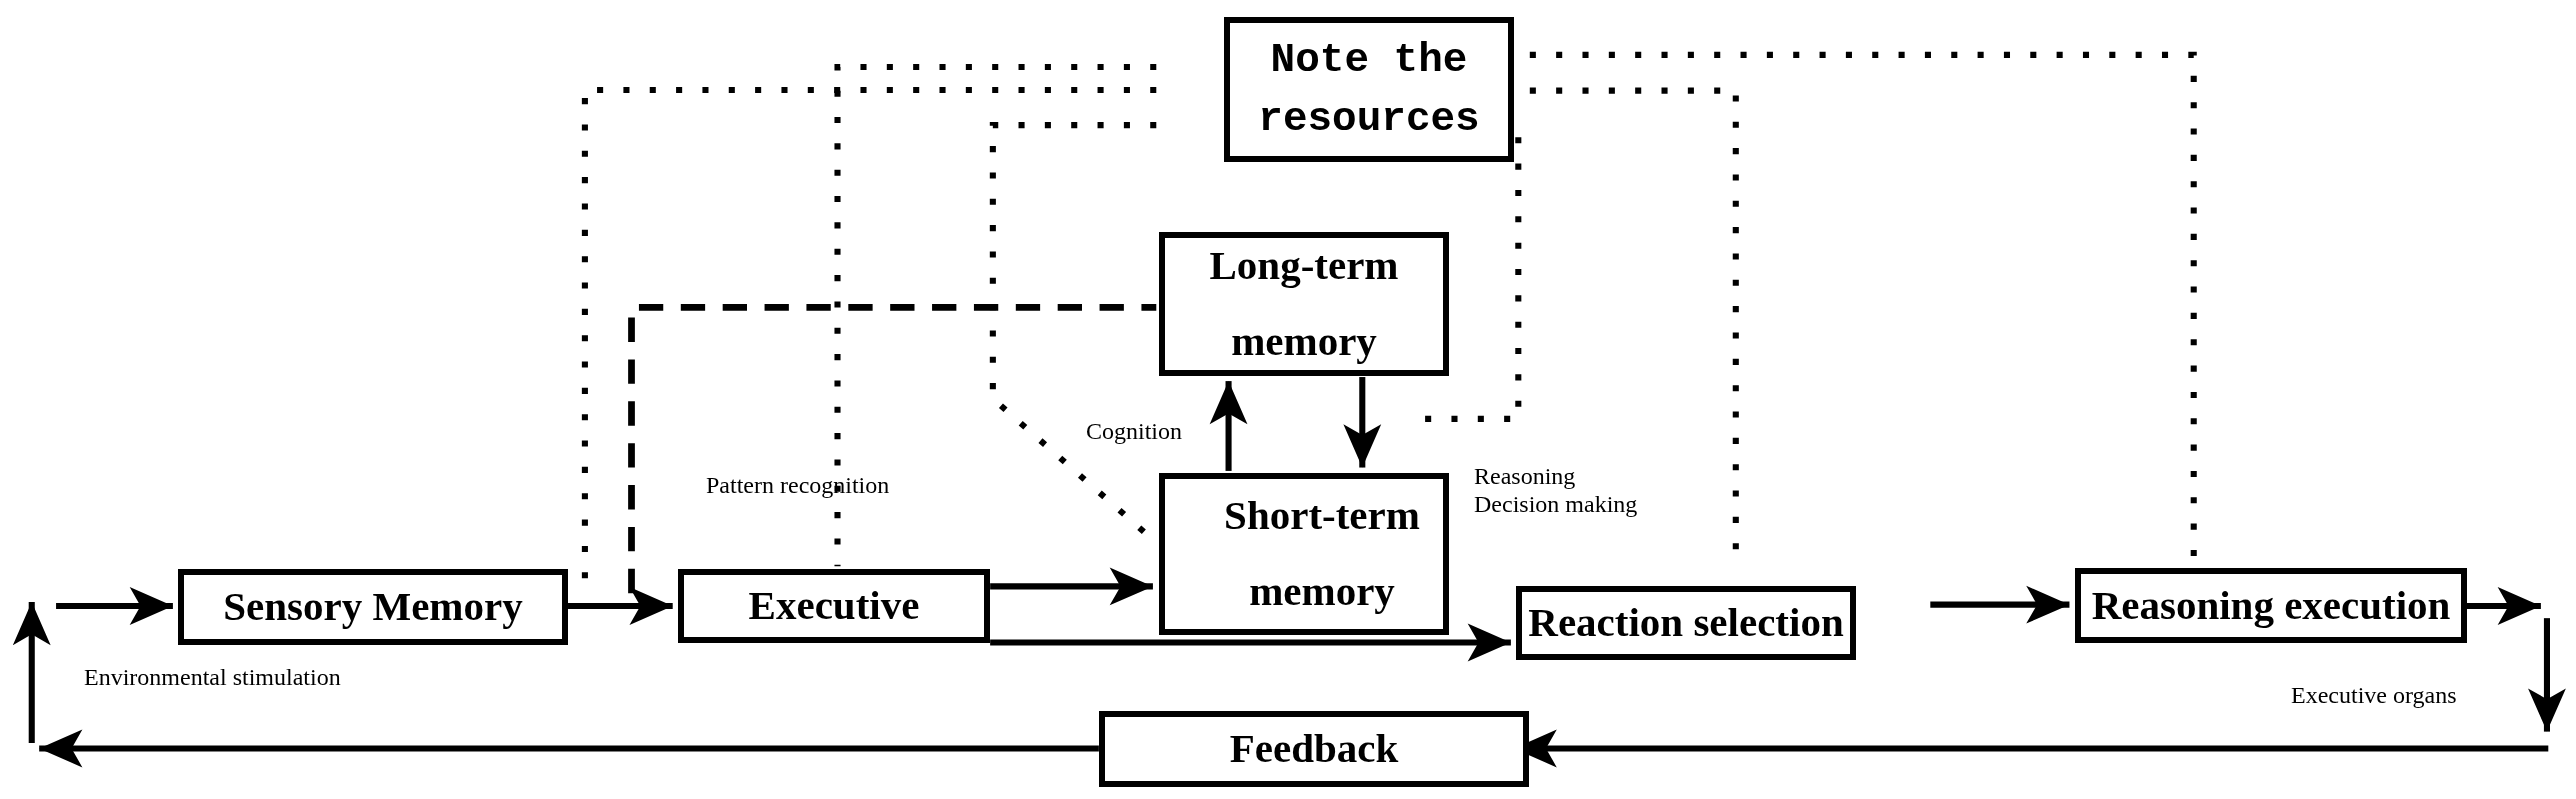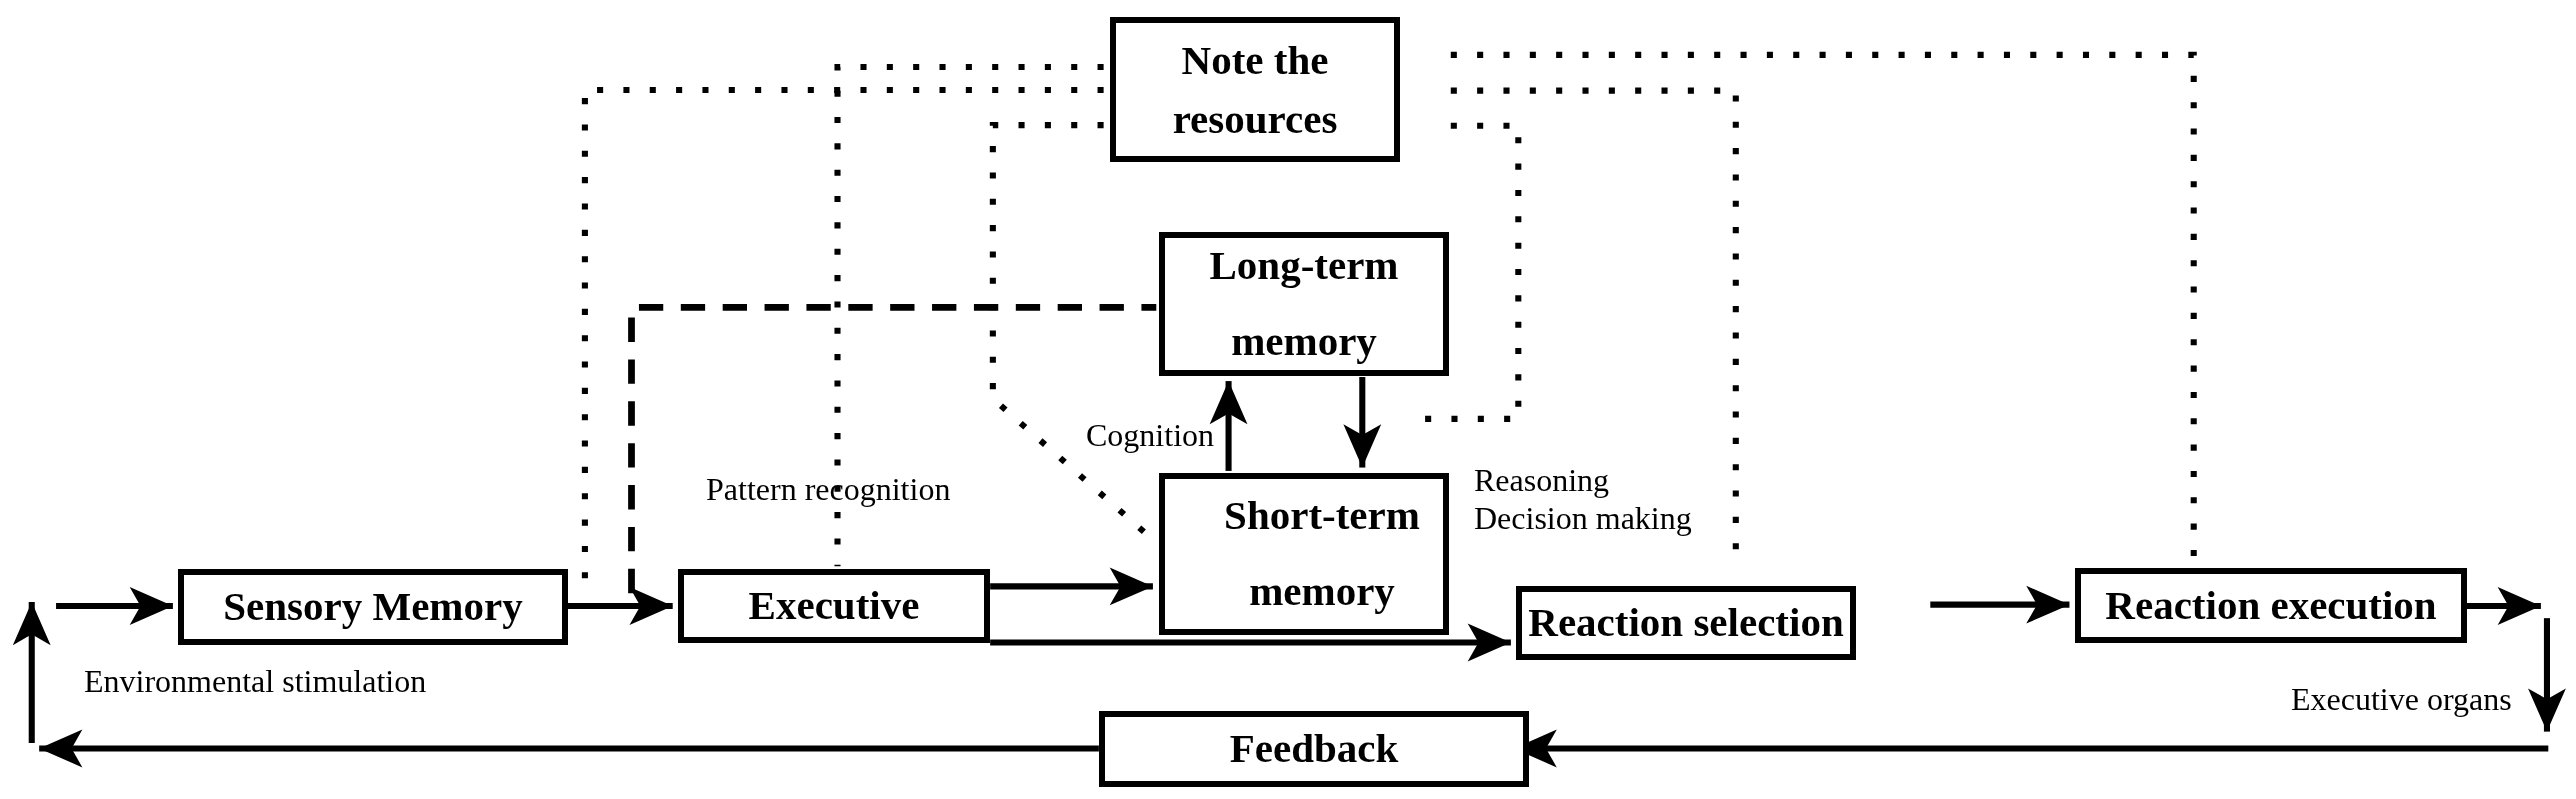--- a/index.html
+++ b/index.html
@@ -21,26 +21,26 @@
     text-align:center;
     font-weight:bold;
     font-size:41px;
     line-height:1.45;
     white-space:pre-line;
   }
   .box.tall{line-height:1.85;}
   .box.note{line-height:1.42;}
   .ann{
     position:absolute;
-    font-size:32px;
+    font-size:24px;
     line-height:1.18;
     white-space:pre-line;
   }
   
-  .b-note{left:1110px;top:17px;width:290px;height:145px;}
+  .b-note{left:1224px;top:17px;width:290px;height:145px;font-family:Liberation Mono, monospace;}
   .b-ltm{left:1159px;top:232px;width:290px;height:144px;}
   .b-stm{left:1159px;top:473px;width:290px;height:162px;padding-left:36px;}
   .b-sen{left:178px;top:569px;width:390px;height:76px;}
   .b-per{left:678px;top:569px;width:312px;height:74px;}
   .b-rs{left:1516px;top:586px;width:340px;height:74px;}
   .b-re{left:2075px;top:568px;width:392px;height:75px;}
   .b-fb{left:1099px;top:711px;width:430px;height:76px;}
   
   .a-cog{left:1086px;top:417px;}
   .a-pat{left:706px;top:471px;}
@@ -104,21 +104,21 @@
   <div class="box b-sen">
     <span>Sensory Memory</span>
   </div>
   <div class="box b-per">
     <span>Executive</span>
   </div>
   <div class="box b-rs">
     <span>Reaction selection</span>
   </div>
   <div class="box b-re">
-    <span>Reaction execution</span>
+    <span>Reasoning execution</span>
   </div>
   <div class="box b-fb">
     <span>Feedback</span>
   </div>
 
   <div class="ann a-cog">Cognition</div>
   <div class="ann a-pat">Pattern recognition</div>
   <div class="ann a-rea">Reasoning
 Decision making</div>
   <div class="ann a-env">Environmental stimulation</div>

